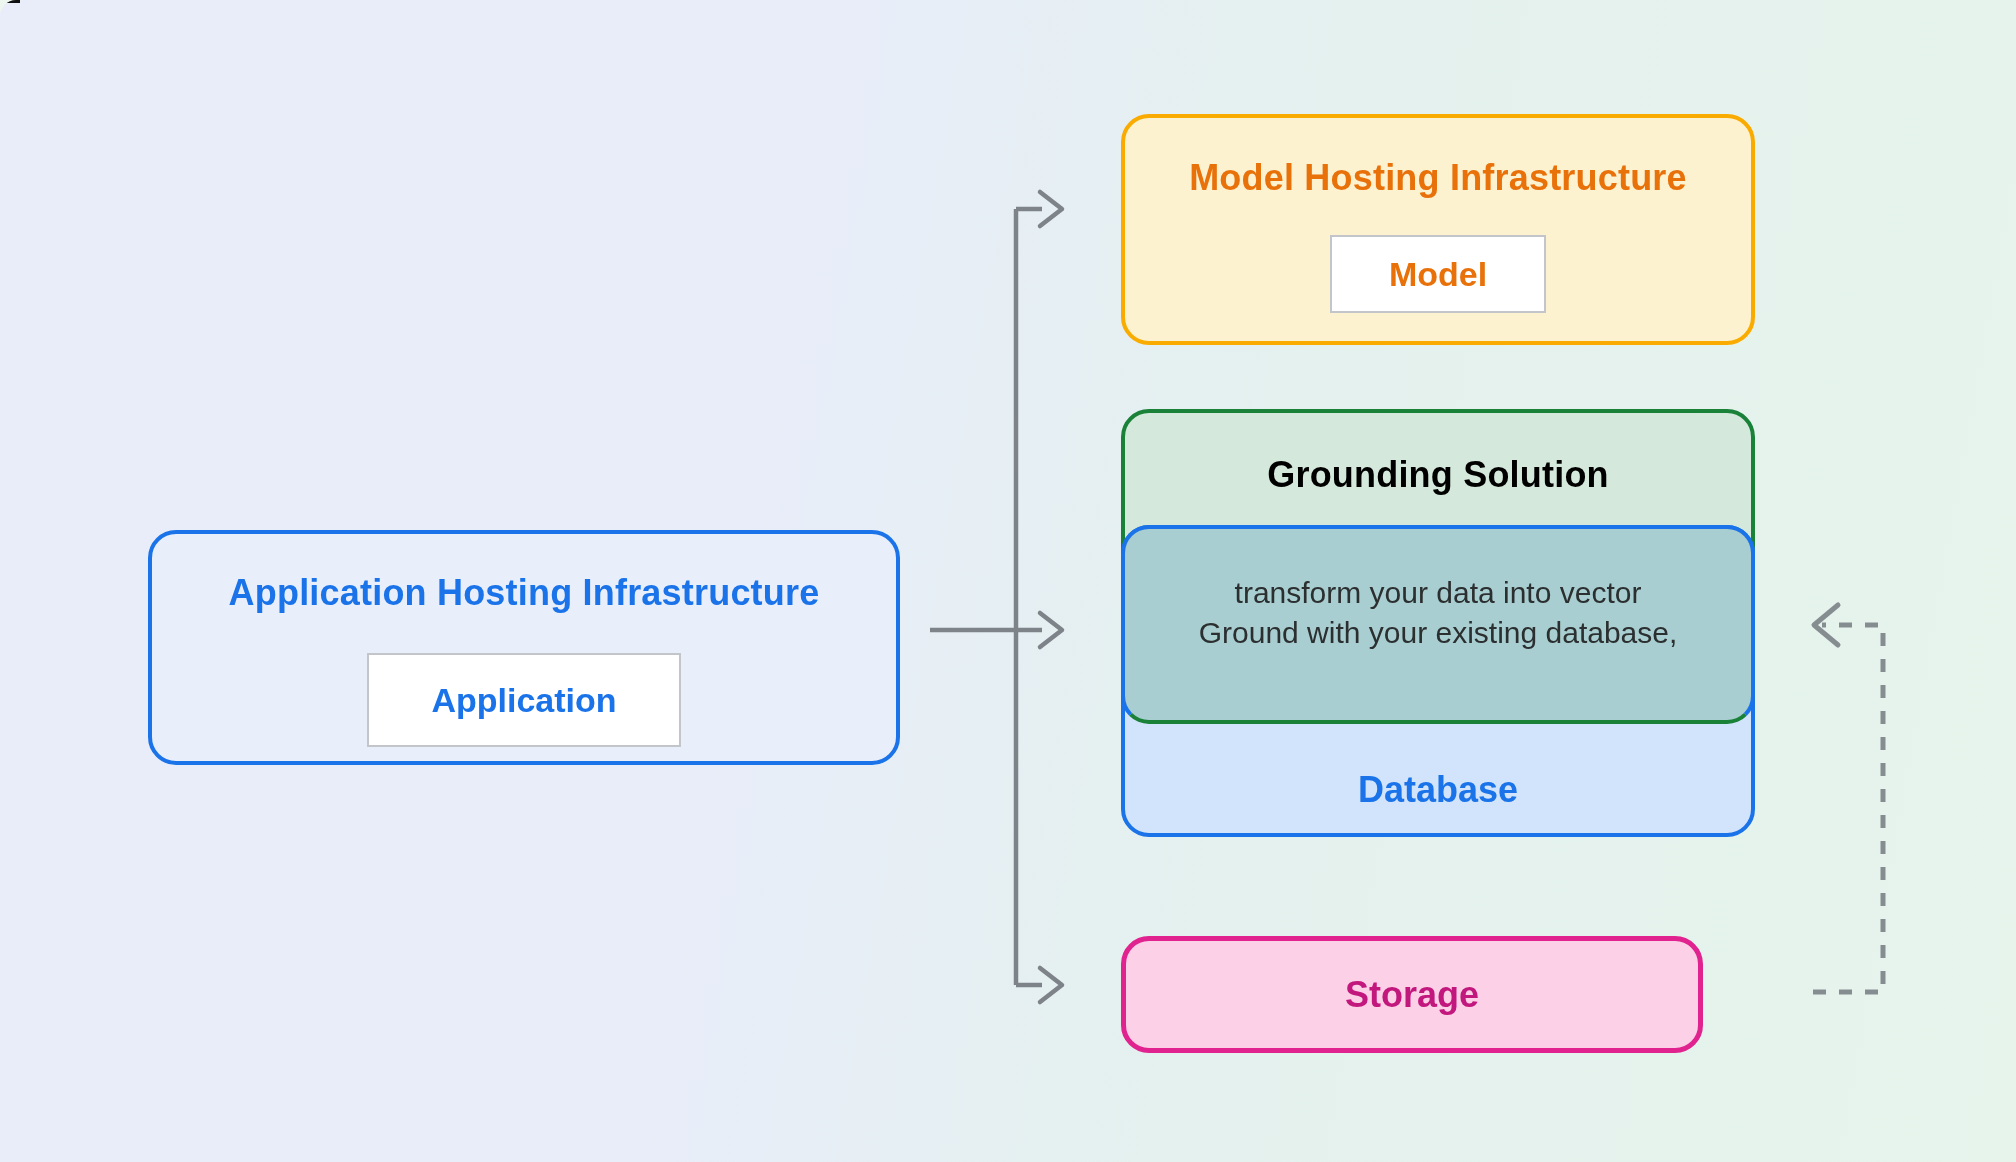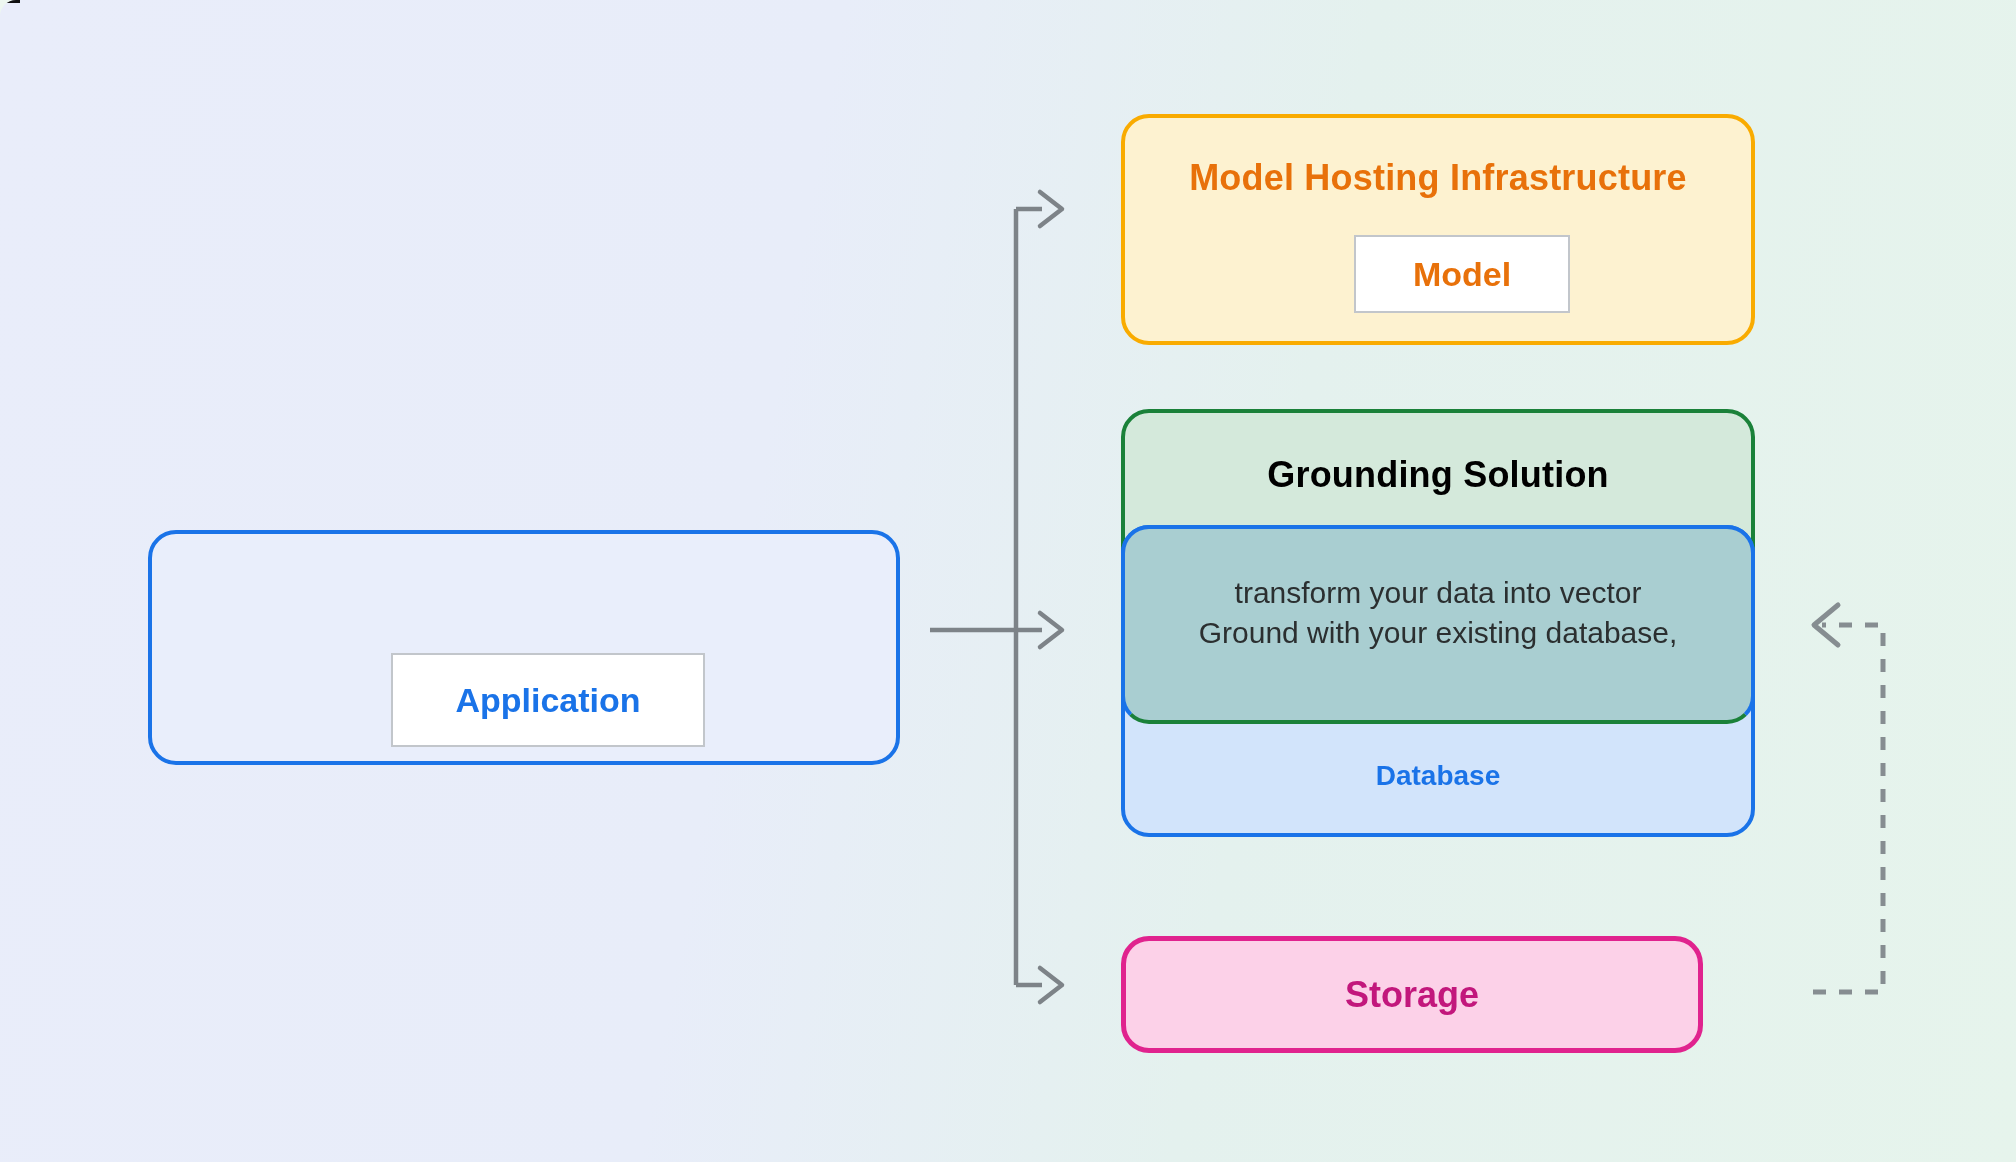--- a/index.html
+++ b/index.html
@@ -89,33 +89,32 @@
     left: 50%;
     transform: translateX(-50%);
     box-sizing: border-box;
     background: #ffffff;
     border: 2px solid #c2c6cb;
     display: flex;
     align-items: center;
     justify-content: center;
     font-weight: bold;
     font-size: 34px;
-    margin-left: 24px;
   }
   .app-chip   { top: 119px; width: 314px; height: 94px; }
   .model-chip { top: 117px; width: 216px; height: 78px; }
   .app-title      { top: 38px; }
   .model-title    { top: 39px; }
   .grounding-title{ top: 41px; }
   .database-label {
     position: absolute;
-    left: 0; right: 0; top: 231px;
+    left: 0; right: 0; top: 240px;
     text-align: center;
     font-weight: bold;
-    font-size: 28px;
+    font-size: 36px;
   }
   .storage-label {
     font-weight: bold;
     font-size: 36px;
   }
   .overlap-desc {
     position: absolute;
     left: 0; right: 0; top: 44px;
     text-align: center;
     color: #2b2f30;
@@ -134,20 +133,21 @@
   <svg class="connectors" width="2016" height="1162" viewBox="0 0 2016 1162">
     <path d="M1016 209 H1042 M1016 209 V985 M1016 985 H1042 M930 630 H1042" fill="none" stroke="#7d8388" stroke-width="4.5"></path>
     <path d="M1040 192 L1062 209 L1040 226" fill="none" stroke="#7d8388" stroke-width="4.5" stroke-linecap="round" stroke-linejoin="round"></path>
     <path d="M1040 613 L1062 630 L1040 647" fill="none" stroke="#7d8388" stroke-width="4.5" stroke-linecap="round" stroke-linejoin="round"></path>
     <path d="M1040 968 L1062 985 L1040 1002" fill="none" stroke="#7d8388" stroke-width="4.5" stroke-linecap="round" stroke-linejoin="round"></path>
     <path d="M1813 992 H1883 V625 H1822" fill="none" stroke="#868d91" stroke-width="5" stroke-dasharray="13 13"></path>
     <path d="M1838 605 L1814 625 L1838 645" fill="none" stroke="#868d91" stroke-width="5" stroke-linecap="round" stroke-linejoin="round"></path>
   </svg>
 
   <div class="box app-box">
+    <div class="box-title blue-text app-title">Application Hosting Infrastructure</div>
     <div class="chip app-chip blue-text">Application</div>
   </div>
 
   <div class="box model-box">
     <div class="box-title orange-text model-title">Model Hosting Infrastructure</div>
     <div class="chip model-chip orange-text">Model</div>
   </div>
 
   <div class="box grounding-box">
     <div class="box-title green-text grounding-title">Grounding Solution</div>

